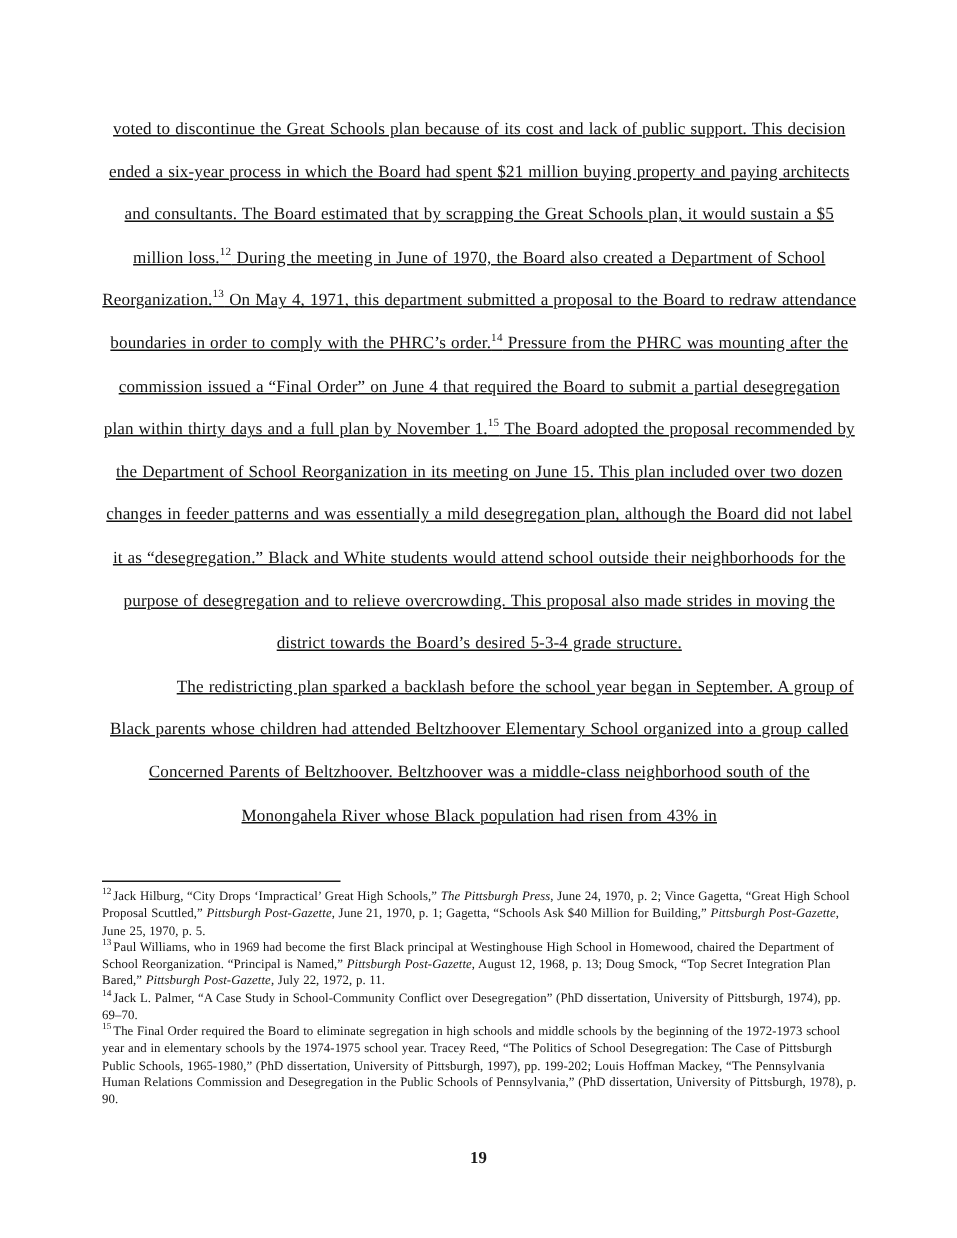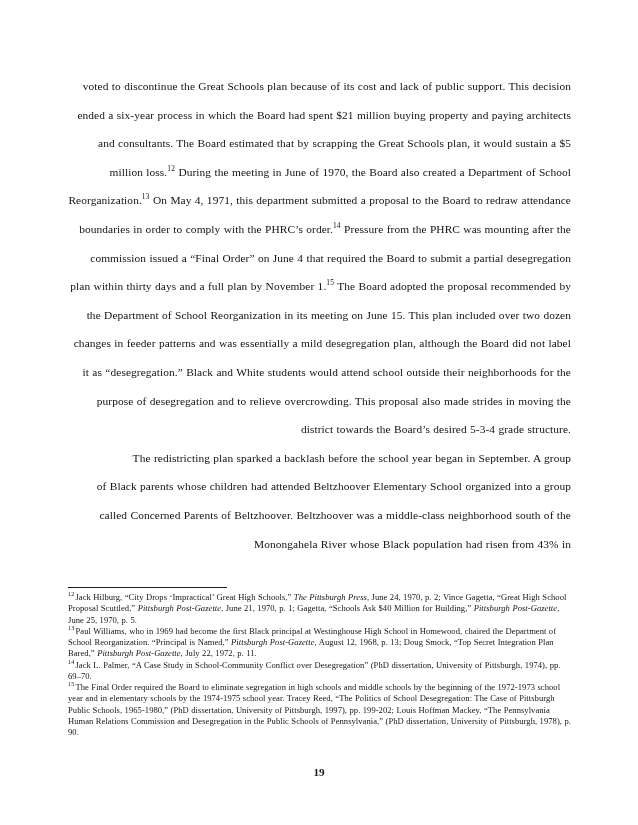--- a/index.html
+++ b/index.html
@@ -29,31 +29,31 @@
     position: absolute;
     left: 68px;
     top: 72px;
     width: 503px;
   }
 
   .para {
     margin: 0;
     font-size: 11.4px;
     line-height: 28.6px;
-    text-align: right;
+    text-align: center;
     letter-spacing: 0.08px;
     word-spacing: 0.4px;
     color: #121212;
+    text-decoration: underline;
   }
   .para + .para {
     margin-top: 0;
   }
   .para.indent {
     text-indent: 48px;
-    margin-left: 12px;
   }
 
   sup.fn {
     font-size: 7.4px;
     vertical-align: super;
     line-height: 0;
     letter-spacing: 0.2px;
   }
 
   

